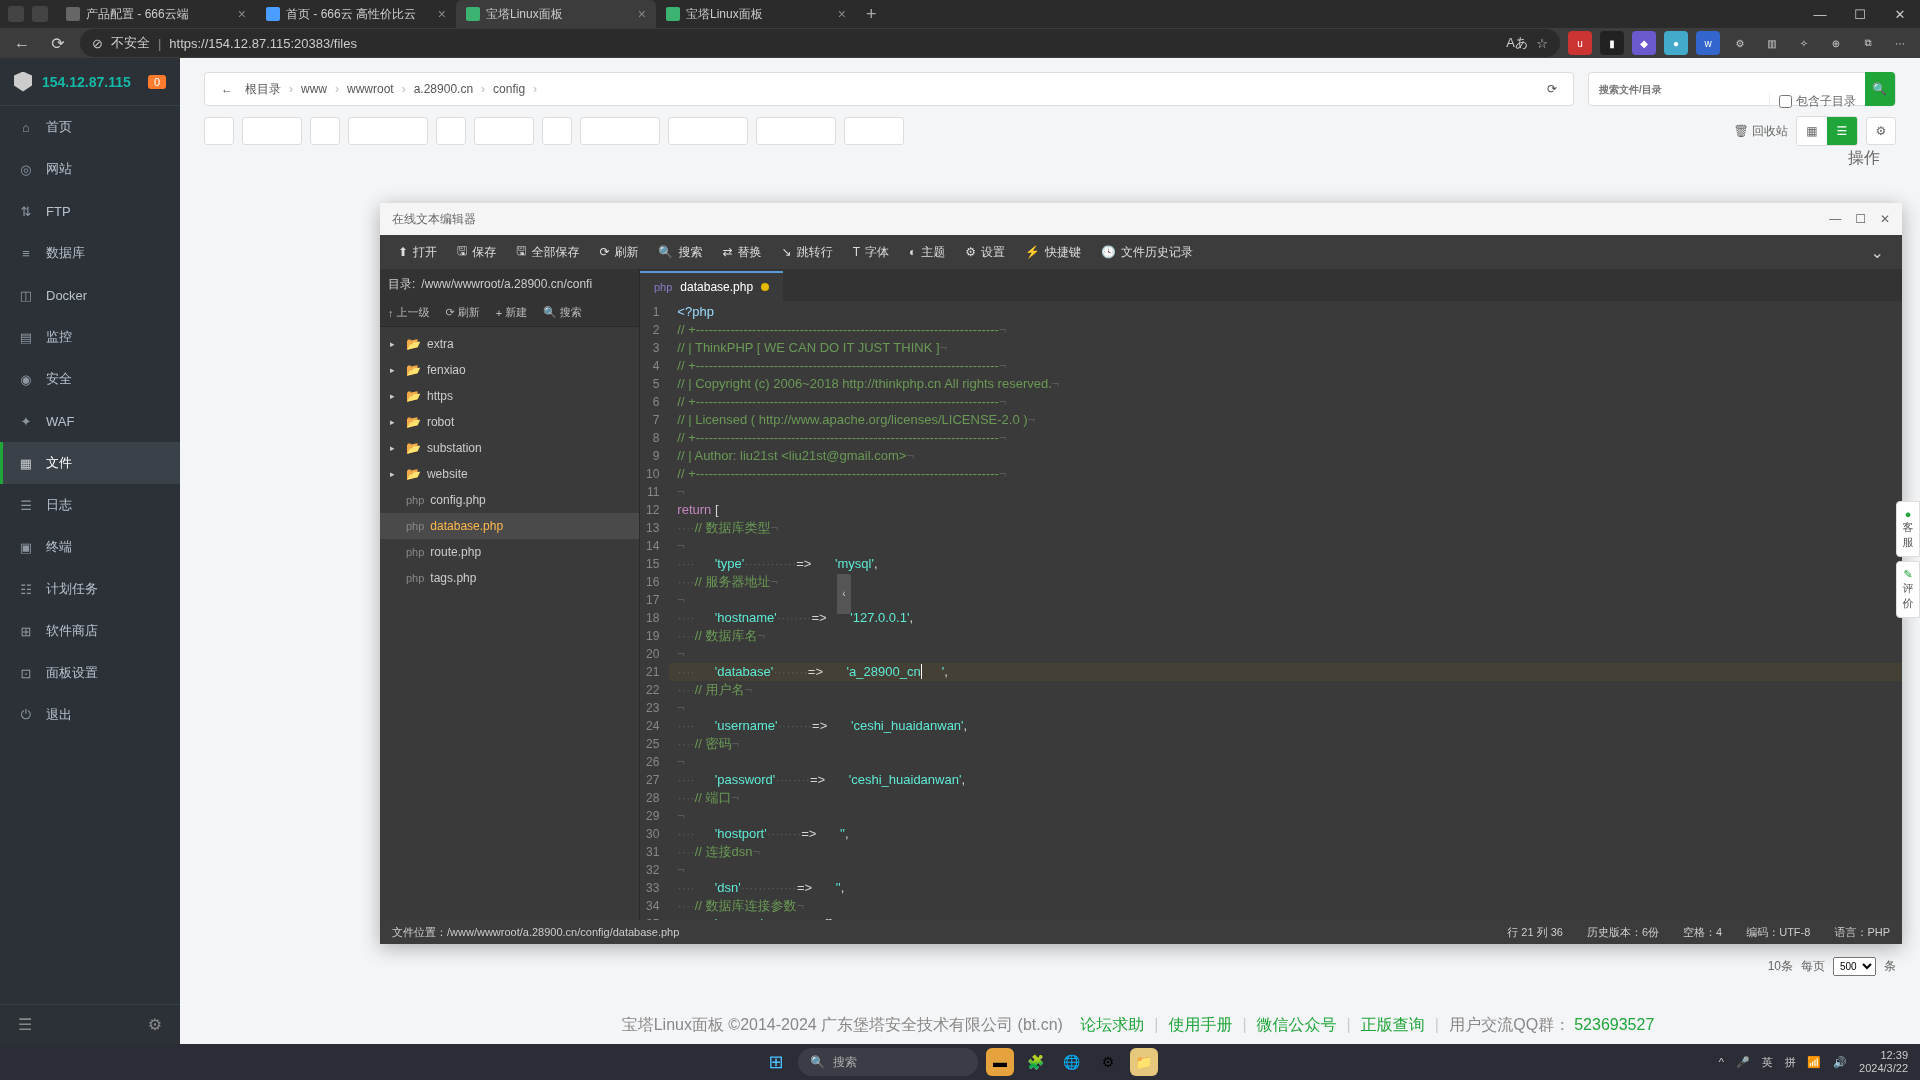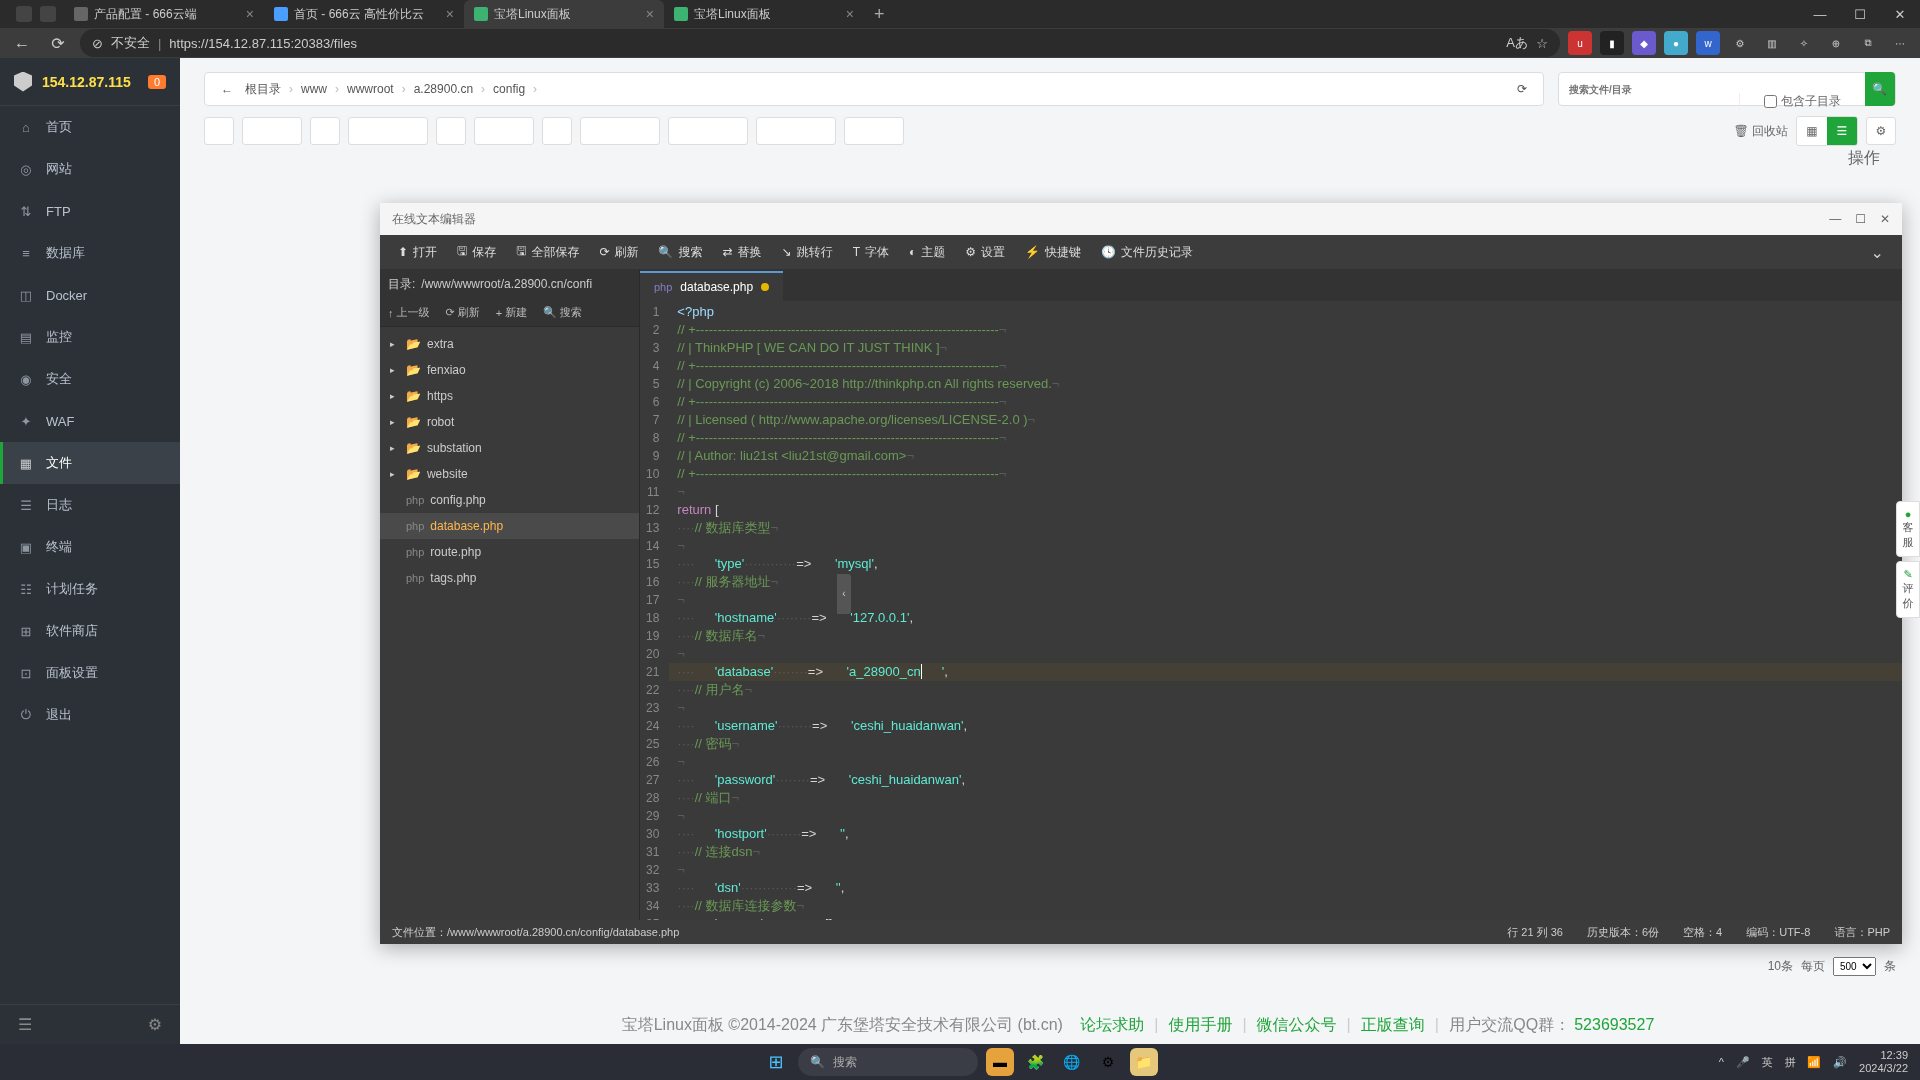--- a/index.html
+++ b/index.html
@@ -1,20 +1,20 @@
 <!DOCTYPE html>
 <html><head>
 <meta charset="utf-8">
 <style>
 * { margin: 0; padding: 0; box-sizing: border-box; font-family: "Microsoft YaHei", Arial, sans-serif; }
 body { background: #1a1a1a; width: 1920px; height: 1080px; overflow: hidden; position: relative; }
 
 
 .browser-top { background: #2b2b2b; height: 58px; display: flex; flex-direction: column; }
-.tab-bar { height: 30px; display: flex; align-items: center; padding-left: 8px; }
+.tab-bar { height: 30px; display: flex; align-items: center; padding-left: 0; }
 .tab-bar .app-icons { display: flex; gap: 8px; padding: 0 8px; }
 .tab-bar .app-icon { width: 16px; height: 16px; background: #444; border-radius: 3px; }
 .tab { height: 28px; display: flex; align-items: center; padding: 0 10px; color: #ccc; font-size: 12px; gap: 6px; border-radius: 6px 6px 0 0; min-width: 200px; position: relative; }
 .tab.active { background: #3c3c3c; }
 .tab .favicon { width: 14px; height: 14px; border-radius: 2px; }
 .fav-blue { background: #4a9eff; }
 .fav-green { background: #3cb371; }
 .fav-gray { background: #666; }
 .tab .close { margin-left: auto; color: #888; font-size: 14px; cursor: pointer; }
 .new-tab { color: #aaa; font-size: 18px; padding: 0 10px; cursor: pointer; }
@@ -27,38 +27,38 @@
 .ext-icons { display: flex; gap: 8px; }
 .ext-icon { width: 24px; height: 24px; border-radius: 4px; display: flex; align-items: center; justify-content: center; font-size: 10px; color: #fff; }
 
 
 .panel-body { position: absolute; top: 58px; left: 0; right: 0; bottom: 36px; background: #fff; display: flex; }
 
 
 .sidebar { width: 180px; background: #2c3138; color: #b8c1cc; display: flex; flex-direction: column; }
 .sidebar-header { height: 48px; display: flex; align-items: center; padding: 0 14px; gap: 10px; border-bottom: 1px solid #393f47; }
 .sidebar-header .shield { width: 18px; height: 20px; background: #ccc; clip-path: polygon(50% 0, 100% 20%, 100% 70%, 50% 100%, 0 70%, 0 20%); }
-.sidebar-header .ip { color: #fde047; font-size: 14px; font-weight: bold; }
+.sidebar-header .ip { color: #14b8a6; font-size: 14px; font-weight: bold; }
 .sidebar-header .badge { background: #ff7b2e; color: #fff; font-size: 11px; padding: 1px 6px; border-radius: 3px; margin-left: auto; }
 .side-item { height: 42px; display: flex; align-items: center; padding: 0 18px; gap: 12px; font-size: 13px; cursor: pointer; }
 .side-item.active { background: #3a4149; color: #fff; border-left: 3px solid #20a53a; padding-left: 15px; }
 .side-icon { width: 16px; height: 16px; display: flex; align-items: center; justify-content: center; opacity: 0.7; }
 .sidebar-footer { margin-top: auto; height: 40px; display: flex; align-items: center; justify-content: space-between; padding: 0 18px; border-top: 1px solid #393f47; }
 
 
 .main { flex: 1; background: #f4f5f7; display: flex; flex-direction: column; position: relative; }
 .breadcrumb-row { padding: 14px 24px 0; display: flex; align-items: center; gap: 14px; }
 .breadcrumb { flex: 1; display: flex; align-items: center; background: #fff; border: 1px solid #ddd; border-radius: 4px; height: 34px; padding: 0 8px; font-size: 12px; color: #555; }
 .bc-back { padding: 0 8px; cursor: pointer; }
 .bc-item { padding: 0 4px; cursor: pointer; }
 .bc-sep { color: #bbb; padding: 0 4px; }
 .bc-refresh { margin-left: auto; padding: 0 8px; cursor: pointer; }
 .search-box { display: flex; align-items: center; background: #fff; border: 1px solid #ddd; border-radius: 4px; height: 34px; font-size: 12px; }
 .search-input { border: none; outline: none; padding: 0 10px; width: 180px; font-size: 10px; font-weight: bold; }
-.search-chk { display: flex; align-items: center; gap: 4px; padding: 0 24px; border-left: 1px solid #eee; color: #666; margin-top: 24px; }
+.search-chk { display: flex; align-items: center; gap: 4px; padding: 0 9px; border-left: 1px solid #eee; color: #666; margin-top: 24px; }
 .search-go { background: #20a53a; color: #fff; width: 30px; height: 34px; display: flex; align-items: center; justify-content: center; border-radius: 0 4px 4px 0; cursor: pointer; }
 
 .toolbar-row { padding: 10px 24px; display: flex; align-items: center; gap: 8px; }
 .tool-stub { height: 28px; background: #fff; border: 1px solid #ddd; border-radius: 3px; }
 .tool-stub.w30 { width: 30px; } .tool-stub.w60 { width: 60px; } .tool-stub.w80 { width: 80px; }
 .right-tools { margin-left: auto; display: flex; align-items: center; gap: 8px; color: #666; font-size: 12px; }
 .view-toggle { display: flex; border: 1px solid #ddd; border-radius: 3px; overflow: hidden; }
 .vt-btn { width: 30px; height: 28px; display: flex; align-items: center; justify-content: center; cursor: pointer; background: #fff; }
 .vt-btn.active { background: #20a53a; color: #fff; }
 .gear-btn { width: 30px; height: 28px; border: 1px solid #ddd; border-radius: 3px; display: flex; align-items: center; justify-content: center; cursor: pointer; background: #fff; }

